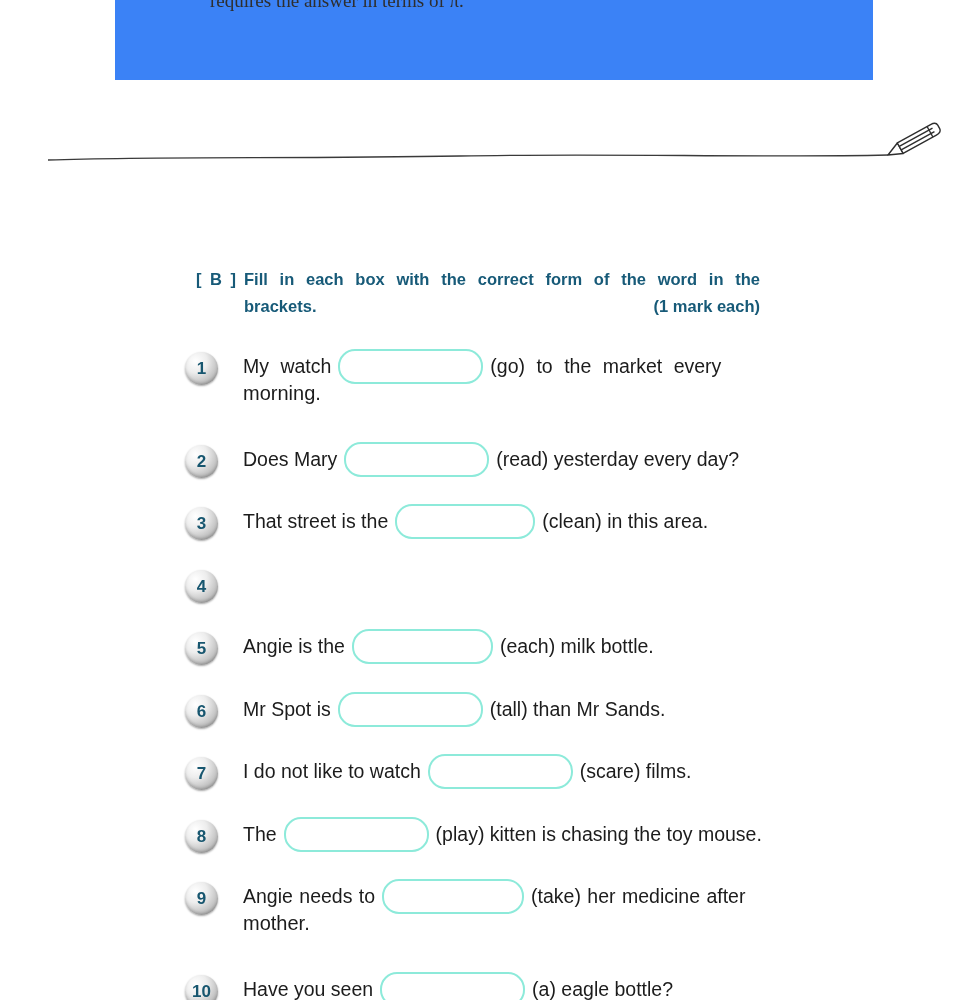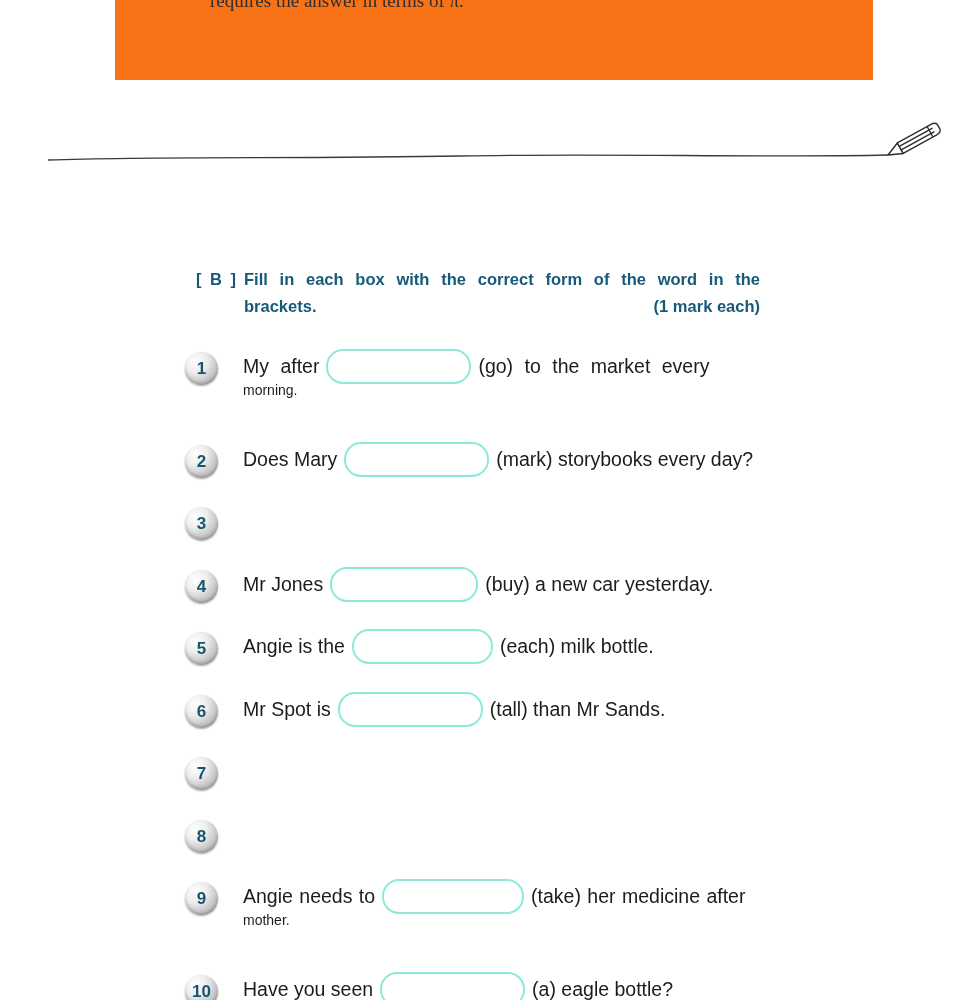--- a/index.html
+++ b/index.html
@@ -2,21 +2,21 @@
 <html><head>
 <meta charset="utf-8">
 <style>
   * { margin: 0; padding: 0; box-sizing: border-box; }
   html, body { width: 960px; height: 1000px; background: #ffffff; overflow: hidden; }
   body { position: relative; font-family: "Liberation Sans", sans-serif; }
 
   
   .top-panel {
     position: absolute; left: 115px; top: 0; width: 758px; height: 80px;
-    background: #f97316; overflow: hidden; text-align: right;
+    background: #3b82f6; overflow: hidden; text-align: right;
   }
   .top-panel .excerpt {
     position: absolute; left: 95px; top: -10px;
     font-family: "Liberation Serif", serif; font-size: 19px; color: #2e2e2e;
   }
 
   
   .divider { position: absolute; left: 40px; top: 120px; width: 910px; height: 60px; }
 
   
@@ -43,21 +43,21 @@
     position: absolute; left: 243px; top: 0; width: 560px;
     font-size: 19.5px; color: #1c1c1c; white-space: nowrap;
   }
   .answer-box {
     display: inline-block; width: 145px; height: 35px;
     border: 2px solid #8deada; border-radius: 17px; background: #ffffff;
     vertical-align: middle; margin: 0 7px 3px 7px;
   }
   .qline2 {
     position: absolute; left: 243px; top: 33px;
-    font-size: 14px; color: #1c1c1c;
+    font-size: 20px; color: #1c1c1c;
   }
   .ws1 { word-spacing: 6px; }
   .ws2 { word-spacing: 1px; }
 </style>
 </head>
 <body>
 
 <div class="top-panel">
   <div class="excerpt">requires the answer in terms of π.</div>
 </div>
@@ -81,68 +81,70 @@
       <span>brackets.</span>
       <span>(1 mark each)</span>
     </span>
   </div>
 </div>
 
 <div class="q" style="top:349px">
   <div class="badge">
       <span>1</span>
     </div>
-  <div class="qtext ws1"><span>My after</span><span class="answer-box"></span><span>(go) to the market every</span></div>
+  <div class="qtext ws1"><span>My watch</span><span class="answer-box"></span><span>(go) to the market every</span></div>
   <div class="qline2">morning.</div>
 </div>
 
 <div class="q" style="top:442px">
   <div class="badge">
       <span>2</span>
     </div>
-  <div class="qtext"><span>Does Mary</span><span class="answer-box"></span><span>(mark) storybooks every day?</span></div>
+  <div class="qtext"><span>Does Mary</span><span class="answer-box"></span><span>(read) yesterday every day?</span></div>
 </div>
 
 <div class="q" style="top:504px">
   <div class="badge">
       <span>3</span>
     </div>
+  <div class="qtext"><span>That street is the</span><span class="answer-box" style="width:140px"></span><span>(clean) in this area.</span></div>
 </div>
 
 <div class="q" style="top:567px">
   <div class="badge">
       <span>4</span>
     </div>
-  <div class="qtext"><span>Mr Jones</span><span class="answer-box" style="width:148px"></span><span>(buy) a new car yesterday.</span></div>
 </div>
 
 <div class="q" style="top:629px">
   <div class="badge">
       <span>5</span>
     </div>
   <div class="qtext"><span>Angie is the</span><span class="answer-box" style="width:141px"></span><span>(each) milk bottle.</span></div>
 </div>
 
 <div class="q" style="top:692px">
   <div class="badge">
       <span>6</span>
     </div>
   <div class="qtext"><span>Mr Spot is</span><span class="answer-box"></span><span>(tall) than Mr Sands.</span></div>
 </div>
 
 <div class="q" style="top:754px">
   <div class="badge">
       <span>7</span>
     </div>
+  <div class="qtext"><span>I do not like to watch</span><span class="answer-box"></span><span>(scare) films.</span></div>
 </div>
 
 <div class="q" style="top:817px">
   <div class="badge">
       <span>8</span>
     </div>
+  <div class="qtext"><span>The</span><span class="answer-box"></span><span>(play) kitten is chasing the toy mouse.</span></div>
 </div>
 
 <div class="q" style="top:879px">
   <div class="badge">
       <span>9</span>
     </div>
   <div class="qtext ws2"><span>Angie needs to</span><span class="answer-box" style="width:142px"></span><span>(take) her medicine after</span></div>
   <div class="qline2">mother.</div>
 </div>
 

